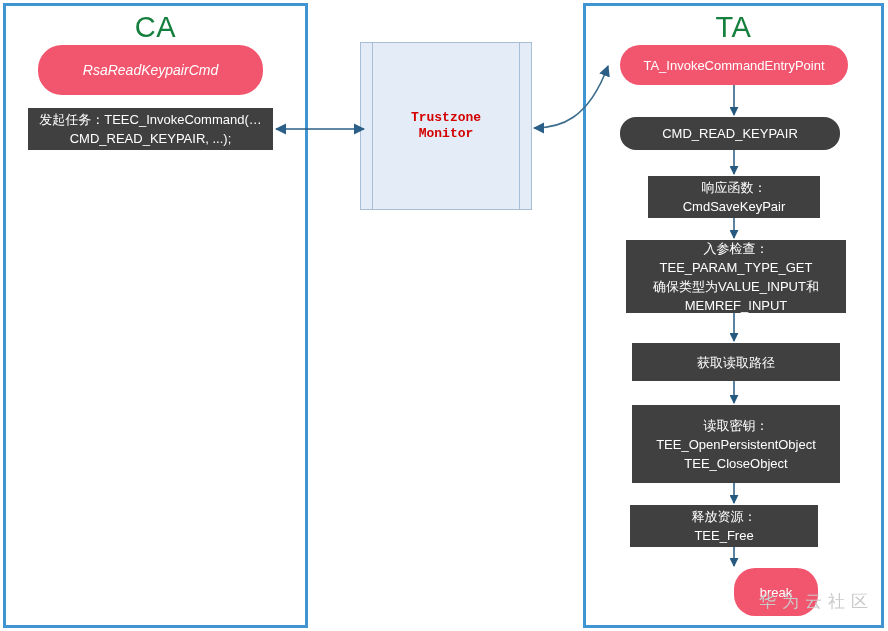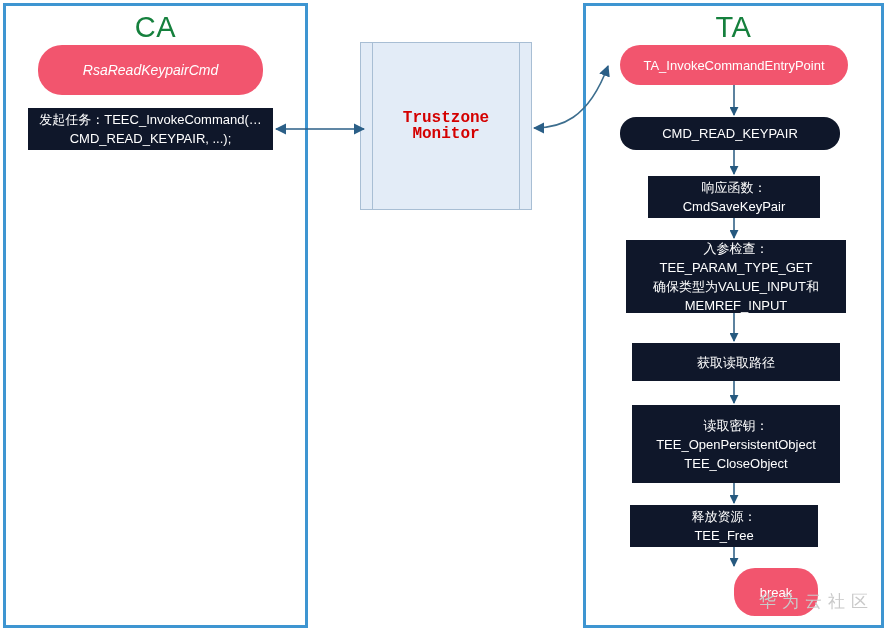--- a/index.html
+++ b/index.html
@@ -63,41 +63,41 @@
   #monitor .rail.right { right: 11px; }
   #monitor .mon-label {
     position: absolute;
     left: 0; right: 0;
     top: 50%;
     transform: translateY(-50%);
     text-align: center;
     color: #d40000;
     font-family: "Liberation Mono", monospace;
     font-weight: bold;
-    font-size: 16px;
+    font-size: 13px;
     line-height: 16px;
     white-space: pre-line;
   }
 
   
   .node {
     position: absolute;
     box-sizing: border-box;
     display: flex;
     align-items: center;
     justify-content: center;
     text-align: center;
     color: #ffffff;
     font-size: 13px;
     line-height: 19px;
     white-space: pre-line;
     padding: 2px 6px;
   }
   .node.pink  { background: #f2556e; border-radius: 24px; }
-  .node.teal  { background: #0f172a; }
+  .node.teal  { background: #404040; }
   .node.italic { font-style: italic; font-size: 14px; }
 
   
   #ca-entry      { left: 38px;  top: 45px;  width: 225px; height: 50px; }
   #ca-invoke     { left: 28px;  top: 108px; width: 245px; height: 42px; }
 
   
   #ta-entry      { left: 620px; top: 45px;  width: 228px; height: 40px; }
   #ta-cmd        { left: 620px; top: 117px; width: 220px; height: 33px; border-radius: 16px; }
   #ta-resp       { left: 648px; top: 176px; width: 172px; height: 42px; }

